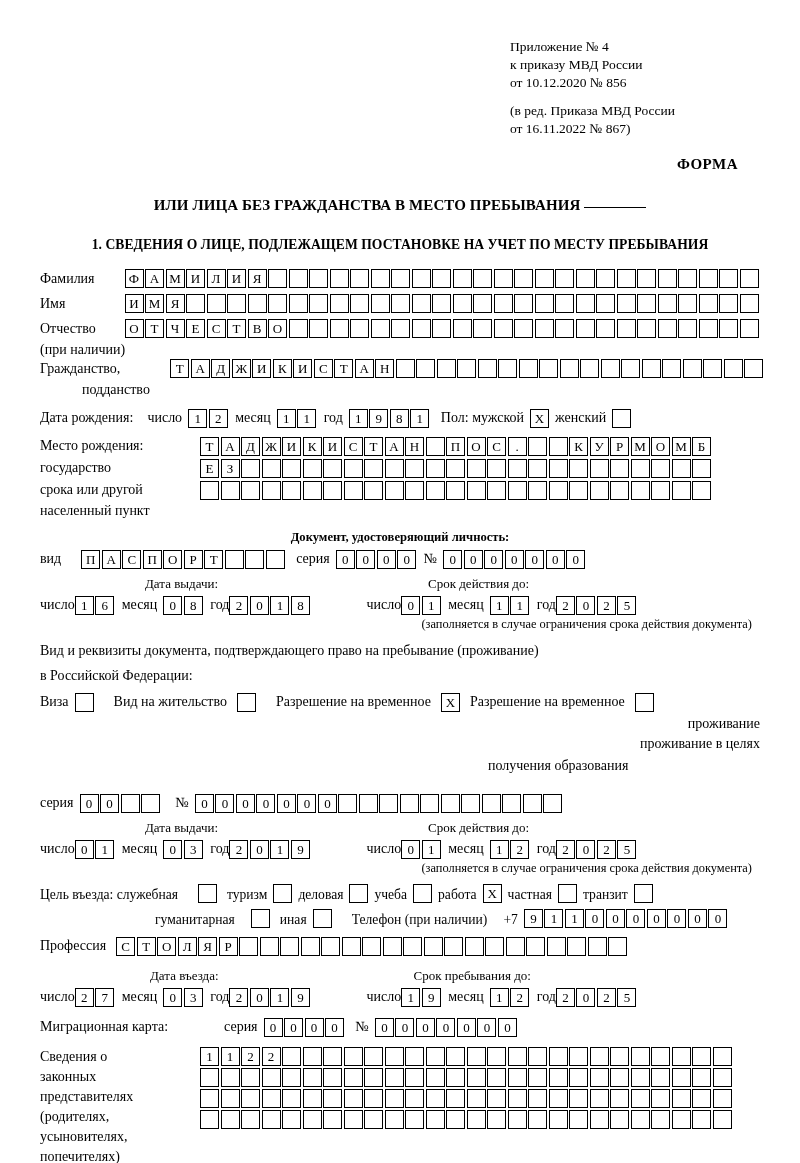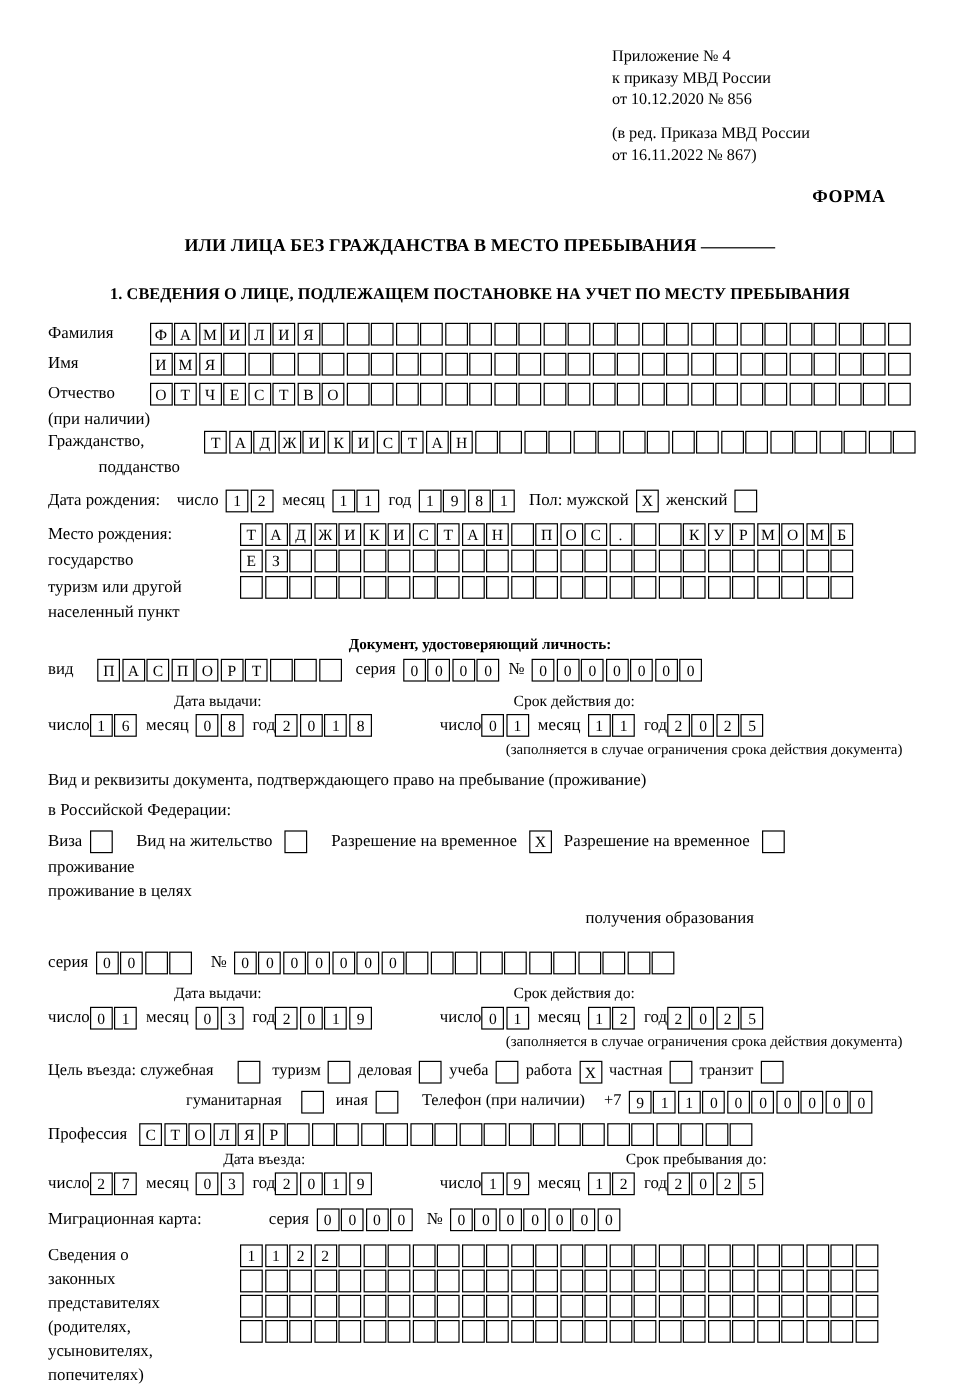--- a/index.html
+++ b/index.html
@@ -105,21 +105,21 @@
   .centered-lbl {
     text-align: center;
     font-weight: bold;
     font-size: 12.6px;
     margin-top: 10px;
   }
   .note {
     font-size: 12.4px;
     text-align: right;
   }
-  .flexline { display: flex; align-items: flex-start; flex-wrap: nowrap; }
+  .flexline { display: flex; align-items: flex-end; flex-wrap: nowrap; }
   .purpose-lbl { font-size: 13.6px; margin-right: 6px; white-space: nowrap; }
   .spacer-6 { width: 6px; }
   .spacer-10 { width: 10px; }
   .spacer-14 { width: 14px; }
   .spacer-20 { width: 20px; }
   .stack { display: flex; flex-direction: column; }
 </style>
 </head>
 <body>
 
@@ -383,21 +383,21 @@
         <span class="cell"></span>
         <span class="cell"></span>
         <span class="cell"></span>
         <span class="cell"></span>
         <span class="cell"></span>
         <span class="cell"></span>
         <span class="cell"></span>
     </span>
   </div>
   <div class="flexline" style="margin-top:2px;">
-    <span class="lbl" style="width:160px;">туризм или другой</span>
+    <span class="lbl" style="width:160px;">срока или другой</span>
     <span class="boxes">
       <span class="cell"></span>
         <span class="cell"></span>
         <span class="cell"></span>
         <span class="cell"></span>
         <span class="cell"></span>
         <span class="cell"></span>
         <span class="cell"></span>
         <span class="cell"></span>
         <span class="cell"></span>
@@ -704,21 +704,21 @@
         <span class="cell"></span>
         <span class="cell"></span>
         <span class="cell"></span>
         <span class="cell"></span>
         <span class="cell"></span>
         <span class="cell"></span>
         <span class="cell"></span>
     </span>
   </div>
 
-  <div class="flexline" style="gap:36px;">
+  <div class="flexline" style="margin-top:10px;">
     <span style="width:110px;"></span>
     <span class="lbl small">Дата въезда:</span>
     <span style="width:195px;"></span>
     <span class="lbl small">Срок пребывания до:</span>
   </div>
 
   <div class="flexline" style="margin-top:1px;">
     <span class="lbl">число</span>
     <span class="boxes">
         <span class="cell">2</span>

